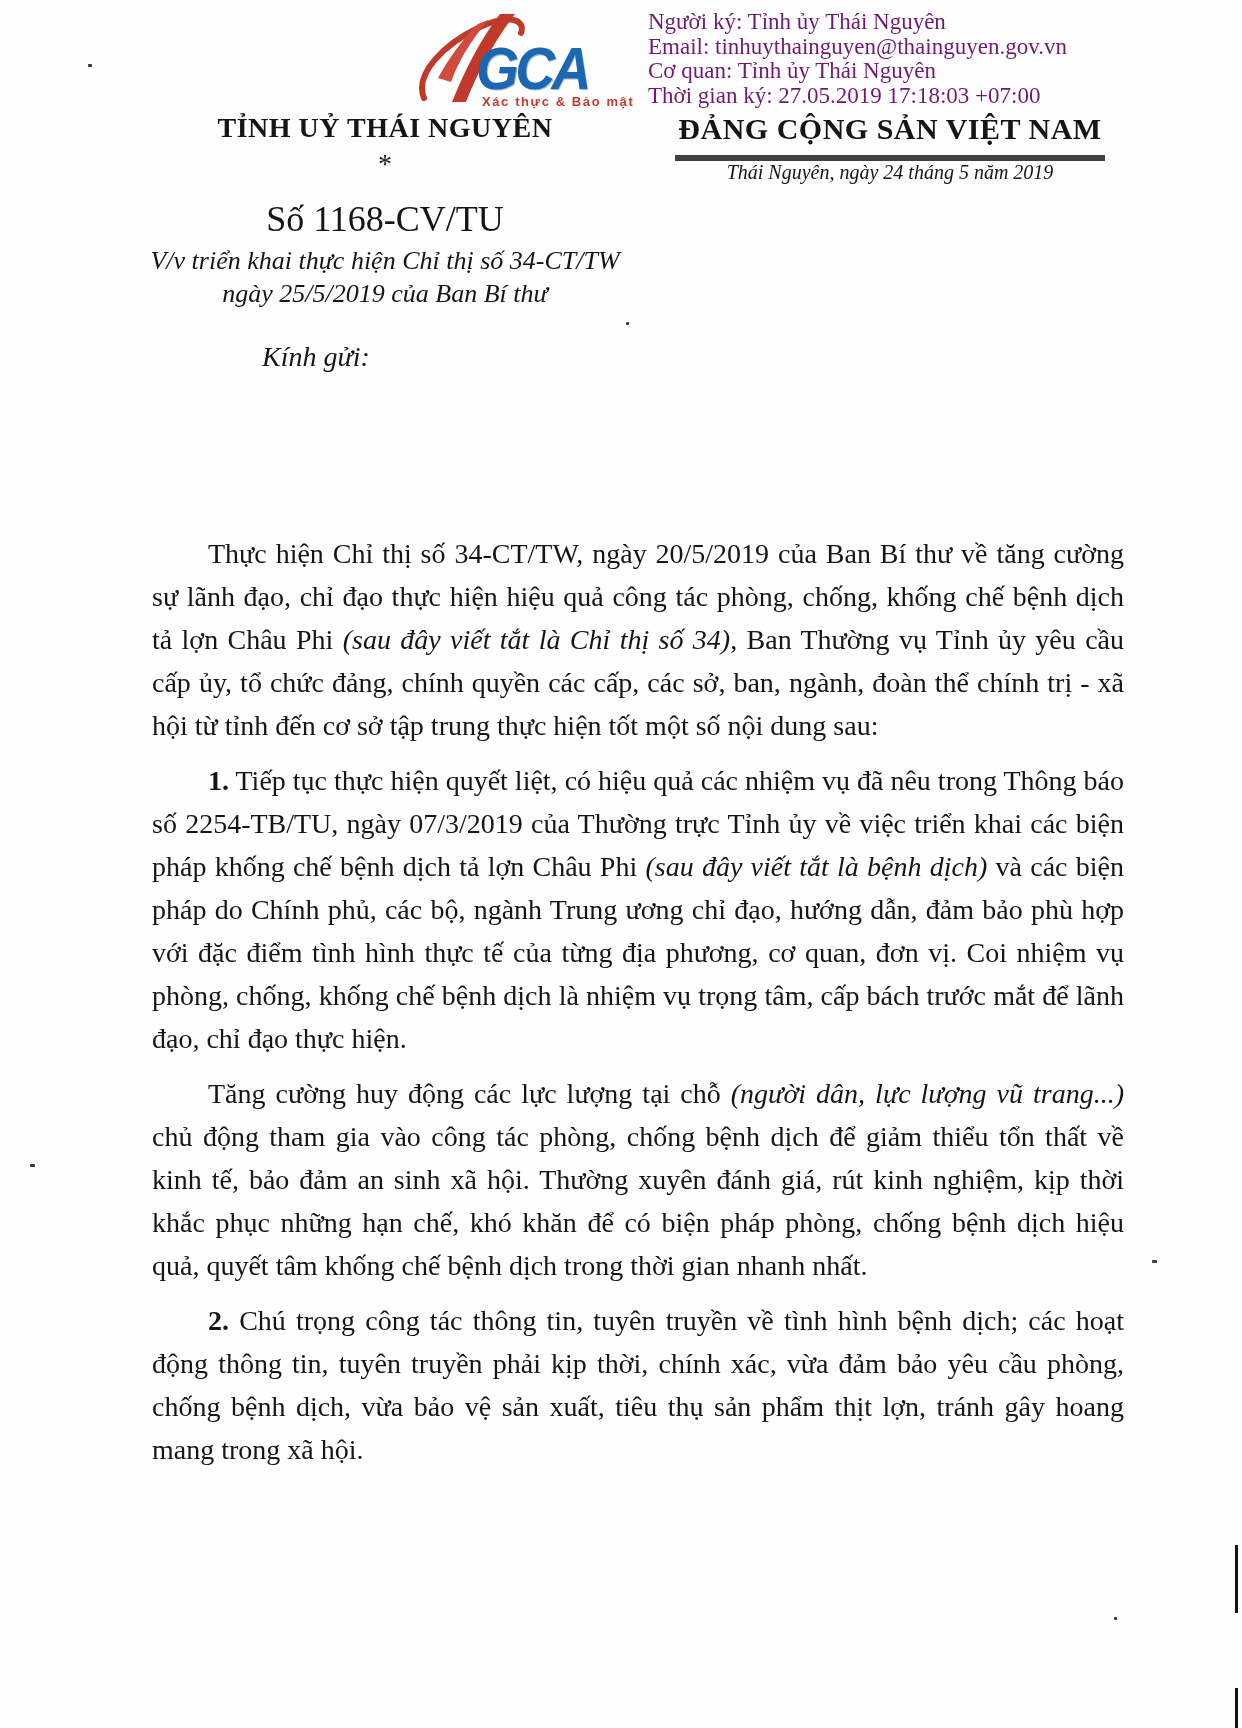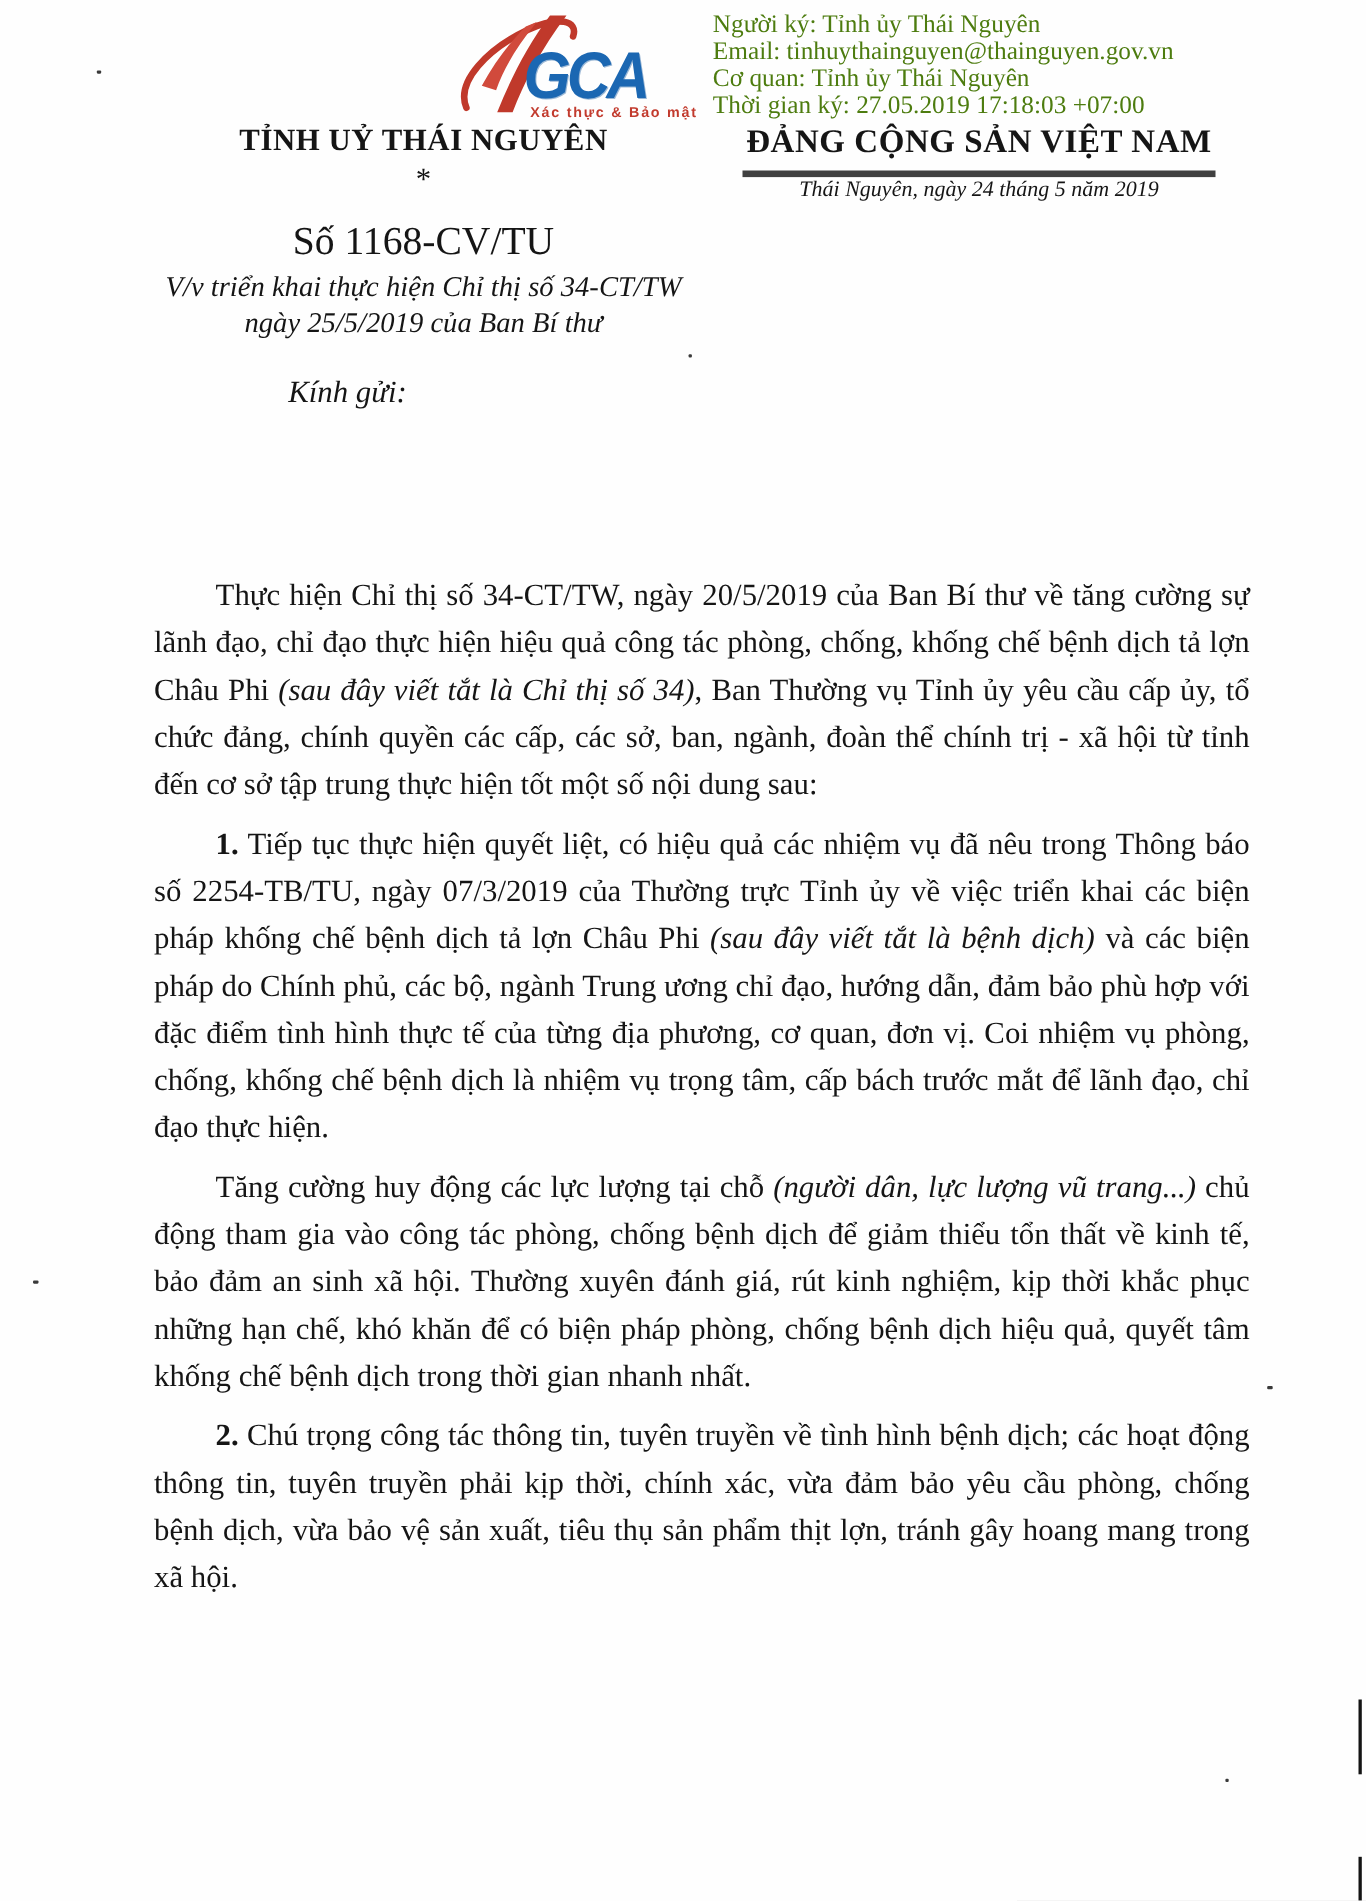--- a/index.html
+++ b/index.html
@@ -19,21 +19,21 @@
     font-weight:bold;font-style:italic;
     font-size:60px;line-height:50px;letter-spacing:-4px;
     color:#1b67b2;transform:scaleX(.92);transform-origin:left;
     text-shadow:1px 1px 0 #9db9d6;
   }
   .logo-tagline{
     position:absolute;left:64px;top:86px;white-space:nowrap;
     font-family:"Liberation Sans","DejaVu Sans",sans-serif;
     font-weight:bold;font-size:13px;letter-spacing:1.6px;color:#c23b2e;
   }
-  .cert-lines{margin-left:8px;padding-top:2px;font-size:23px;line-height:24.6px;white-space:nowrap;color:#4d7c0f;}
+  .cert-lines{margin-left:8px;padding-top:2px;font-size:23px;line-height:24.6px;white-space:nowrap;color:#701a75;}
 
   
   .header-left{position:absolute;top:112px;left:135px;width:500px;text-align:center;}
   .org-name{font-weight:bold;font-size:28px;letter-spacing:.5px;}
   .star{font-size:28px;line-height:24px;margin-top:8px;}
   .doc-number{font-size:36px;margin-top:22px;}
   .doc-subject{font-style:italic;font-size:26px;line-height:33px;}
   .doc-subject.first{margin-top:4px;}
 
   .header-right{position:absolute;top:112px;left:640px;width:500px;text-align:center;}
@@ -44,21 +44,21 @@
   .dateline{font-style:italic;font-size:20px;white-space:nowrap;}
 
   
   .recipients{position:absolute;top:338px;left:262px;display:flex;align-items:flex-start;justify-content:flex-end;}
   .salutation{font-style:italic;font-size:28px;line-height:38px;margin-right:16px;white-space:nowrap;}
   .recipient-list{font-size:28px;line-height:38px;}
   .recipient-item{white-space:nowrap;}
 
   
   .body-text{position:absolute;top:520px;left:140px;width:996px;font-size:28px;line-height:43px;text-align:justify;}
-  .para{margin:0;text-indent:56px;}
+  .para{margin:12px;text-indent:56px;}
   .para + .para{margin-top:11px;}
   .run-bold{font-weight:bold;}
   .run-italic{font-style:italic;}
 
   
   .edge-line{position:absolute;left:1235px;width:3px;background:#141414;}
   .edge-line.a{top:1545px;height:68px;}
   .edge-line.b{top:1688px;height:40px;}
   .speck{position:absolute;background:#3a3a3a;border-radius:1px;}
   .speck.s1{left:88px;top:64px;width:4px;height:3px;}

